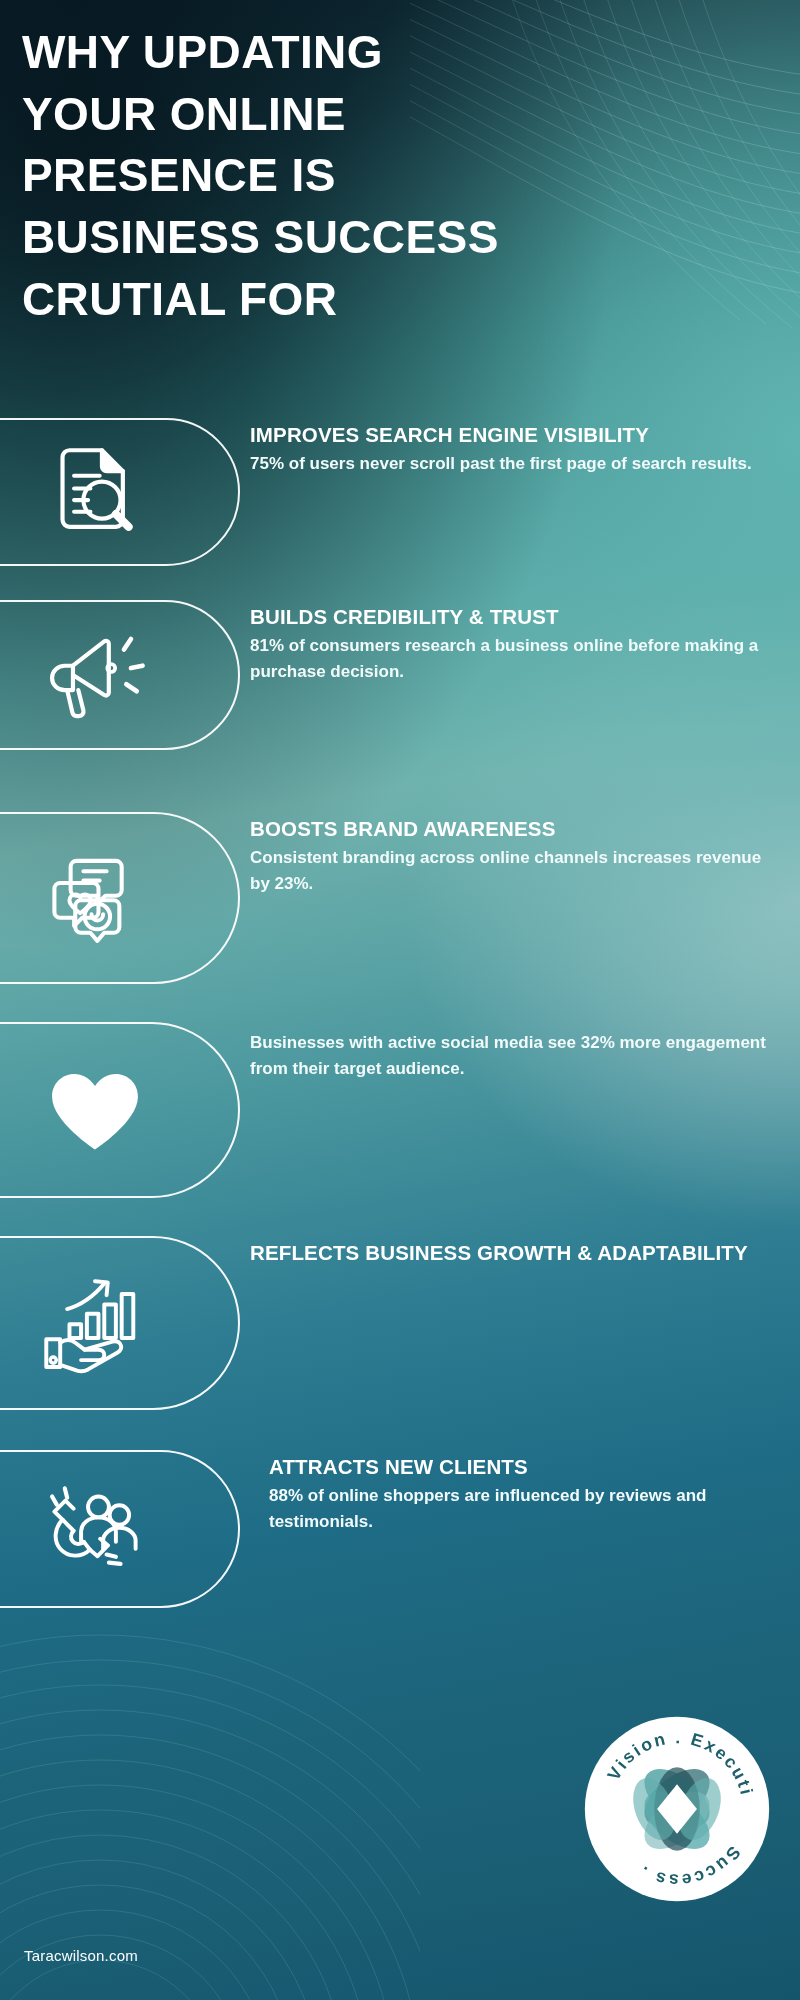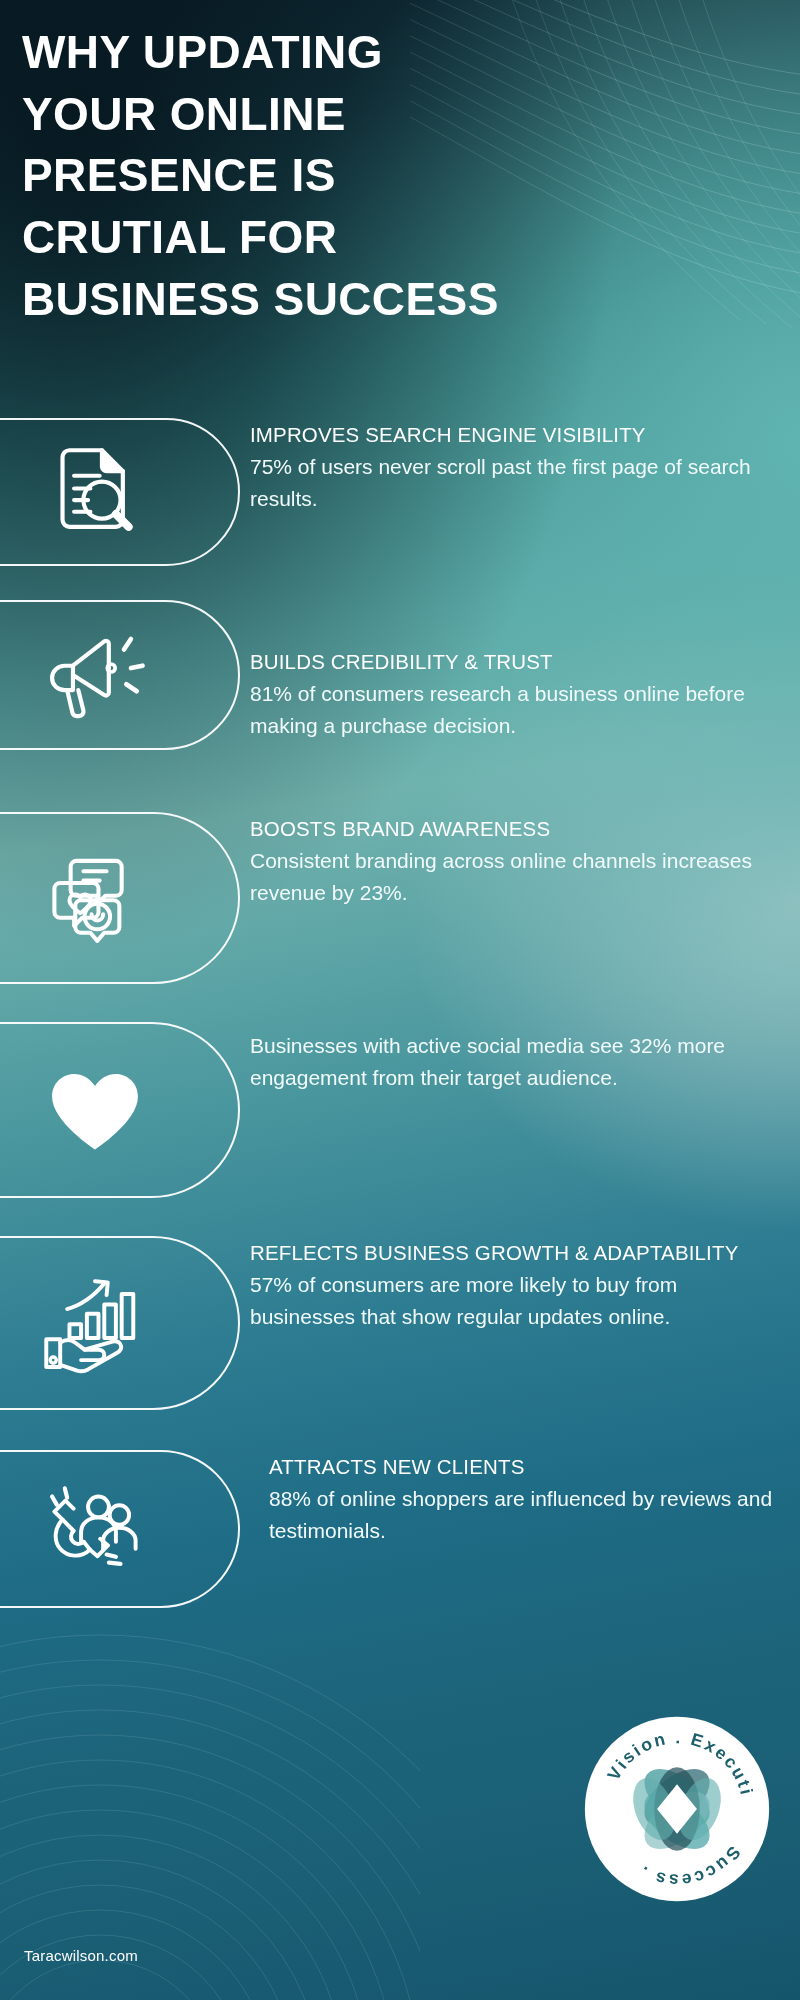--- a/index.html
+++ b/index.html
@@ -81,32 +81,32 @@
     left:30px;
     top:50%;
     transform:translateY(-50%);
     width:130px; height:130px;
     display:flex; align-items:center; justify-content:center;
   }
   .icon-holder svg { width:116px; height:116px; display:block; }
   .txt { flex:1 1 auto; padding-right:22px; padding-top:4px; }
   .hd {
     color:#ffffff;
-    font-weight:normal;
+    font-weight:bold;
     font-size:20.5px;
     line-height:1.22;
     letter-spacing:.15px;
     text-transform:uppercase;
   }
   .bd {
     color:#f2fbfb;
-    font-size:21px;
+    font-size:17px;
     line-height:1.52;
     margin-top:4px;
-    font-weight:normal;
+    font-weight:bold;
   }
 
   
   #badge {
     position:absolute;
     right:28px; bottom:96px;
     width:190px; height:190px;
     z-index:6;
   }
   #badge svg { width:190px; height:190px; display:block; }
@@ -172,22 +172,22 @@
       <circle cx="300" cy="470" r="445"></circle>
     </g>
   </svg>
 
   <div id="vignette"></div>
 
   <h1 id="title">
     <span class="ln">WHY UPDATING</span>
     <span class="ln">YOUR ONLINE</span>
     <span class="ln">PRESENCE IS</span>
+    <span class="ln">BUSINESS SUCCESS</span>
     <span class="ln">CRUTIAL FOR</span>
-    <span class="ln">BUSINESS SUCCESS</span>
   </h1>
 
   <div id="rows">
 
     <div class="row" style="min-height:152px;">
       <div class="pill-wrap">
         <div class="pill" style="height:148px;"></div>
         <div class="icon-holder" style="top:74px;">
           <svg viewBox="0 0 100 100" fill="none" stroke="#ffffff" stroke-width="3.6" stroke-linecap="round" stroke-linejoin="round">
             <path d="M22 20c0-3.3 2.7-6 6-6h28l18 18v42c0 3.3-2.7 6-6 6H28c-3.3 0-6-2.7-6-6V20z"></path>
@@ -197,21 +197,21 @@
             <path d="M68 69l11 11" stroke-width="7"></path>
           </svg>
         </div>
       </div>
       <div class="txt">
         <div class="hd">IMPROVES SEARCH ENGINE VISIBILITY</div>
         <div class="bd">75% of users never scroll past the first page of search results.</div>
       </div>
     </div>
 
-    <div class="row" style="min-height:186px; margin-top:30px;align-items:center;">
+    <div class="row" style="min-height:186px; margin-top:30px;">
       <div class="pill-wrap">
         <div class="pill" style="height:150px;"></div>
         <div class="icon-holder" style="top:75px;">
           <svg viewBox="0 0 100 100" fill="none" stroke="#ffffff" stroke-width="3.6" stroke-linecap="round" stroke-linejoin="round">
             <path d="M31 42l27-21c1.6-1.2 3.9-.1 3.9 1.9v42.4c0 2-2.3 3.1-3.9 1.9L31 50"></path>
             <path d="M31 42H24c-6 0-11 4.6-11 10.3v.6C13 58.6 18 63 24 63h7z"></path>
             <path d="M26 63l4.5 19.4c.4 1.8 2 3 3.8 3h1.9c2.5 0 4.4-2.3 3.8-4.8L35.6 63"></path>
             <circle cx="64" cy="44" r="3.4" stroke-width="3.2"></circle>
             <path d="M75 28l6-9M81 44l10-2M77 58l9 6" stroke-width="4"></path>
           </svg>
@@ -271,21 +271,20 @@
             <rect x="73" y="25" width="10" height="38"></rect>
             <path d="M8 64h12v24H8z"></path>
             <circle cx="14" cy="82" r="2.6" stroke-width="3"></circle>
             <path d="M20 67c4.5-3 9-3 13 0l8 6h12c3 0 5 2 5 4.5S56 82 53 82H38"></path>
             <path d="M41 73l24-7c4-1.2 7 1 7.5 3.8.4 2.4-.8 4.4-3 5.6L44 90c-3 1.6-6 2-9.4 1L20 86"></path>
           </svg>
         </div>
       </div>
       <div class="txt">
         <div class="hd">REFLECTS BUSINESS GROWTH &amp; ADAPTABILITY</div>
-        <div class="bd">57% of consumers are more likely to buy from businesses that show regular updates online.</div>
       </div>
     </div>
 
     <div class="row" style="min-height:160px; margin-top:6px;gap:19px;">
       <div class="pill-wrap">
         <div class="pill" style="height:158px;"></div>
         <div class="icon-holder" style="top:79px;">
           <svg viewBox="0 0 100 100" fill="none" stroke="#ffffff" stroke-width="3.4" stroke-linecap="round" stroke-linejoin="round">
             <path d="M22 42c-7 7-8 18-2 25 6.6 7.6 18.4 8 25.6.8"></path>
             <path d="M31.5 51.5c-2.6 2.6-3 6.6-.7 9.2 2.4 2.8 6.8 3 9.5.3"></path>

